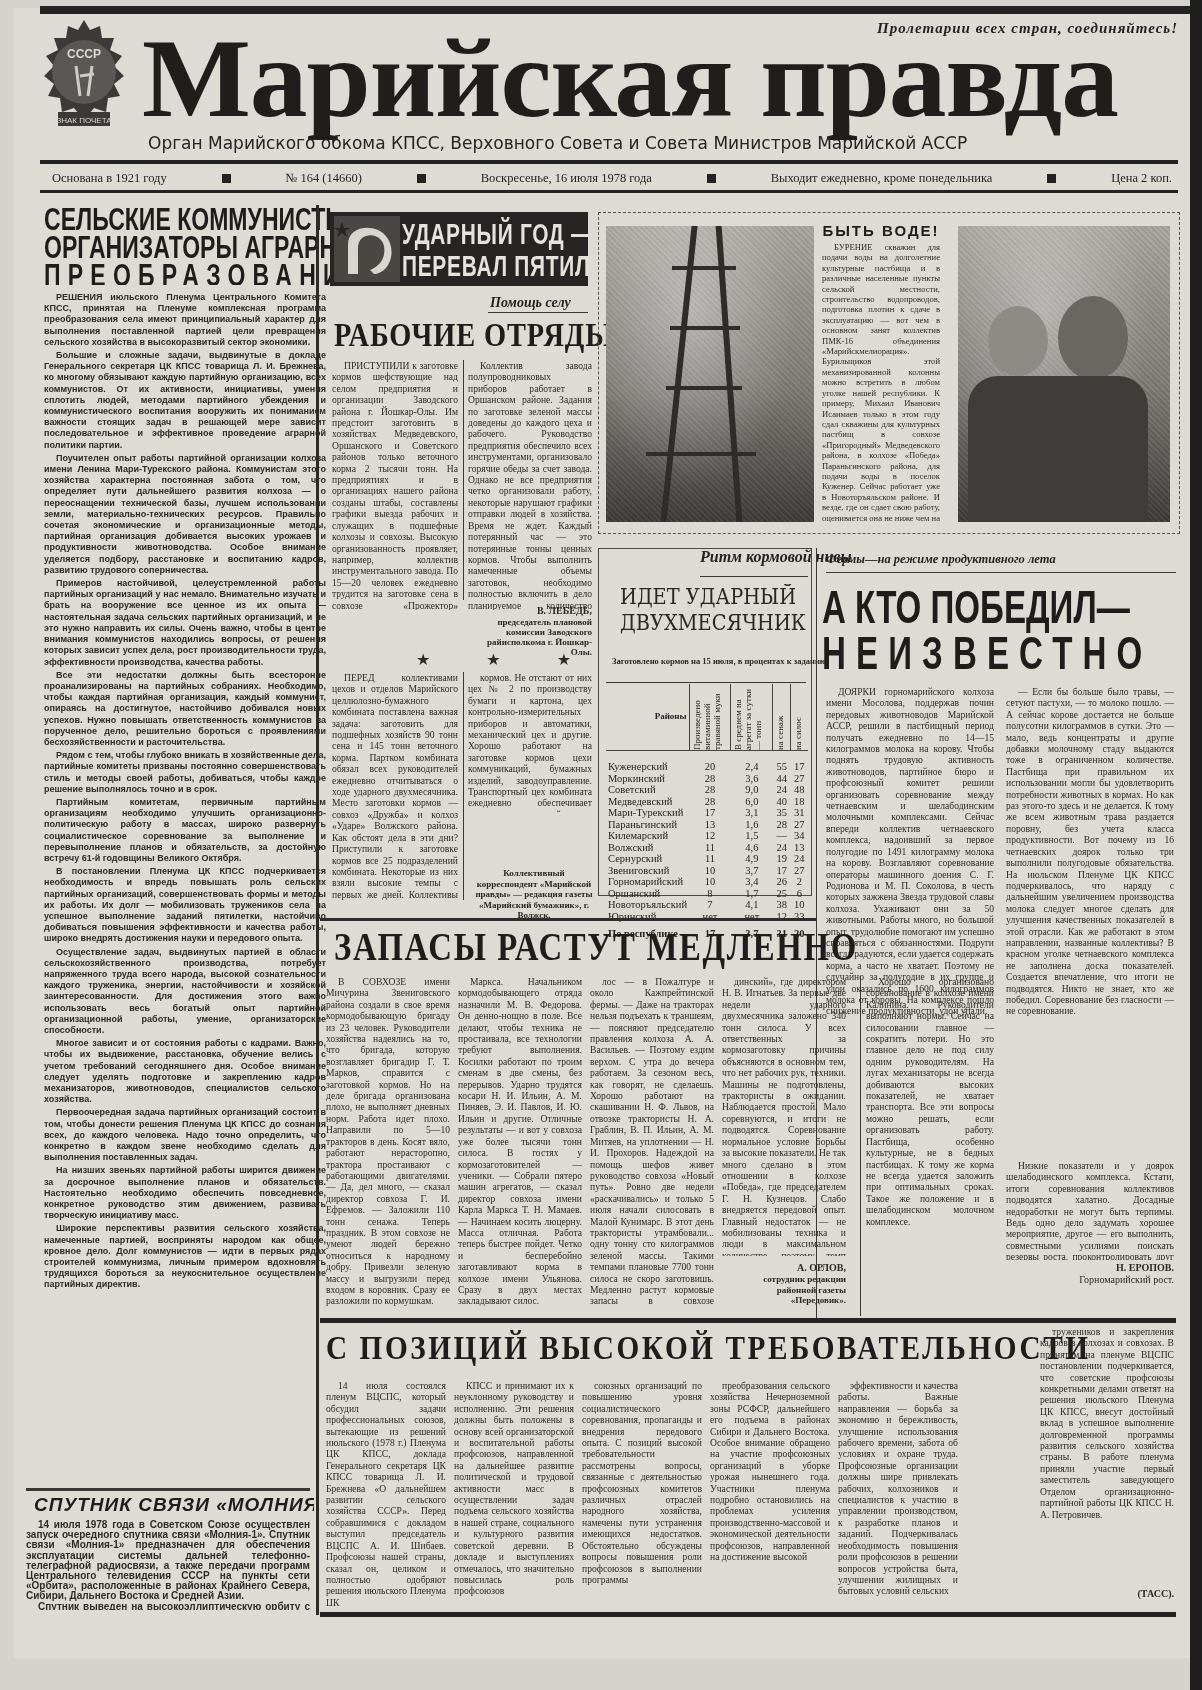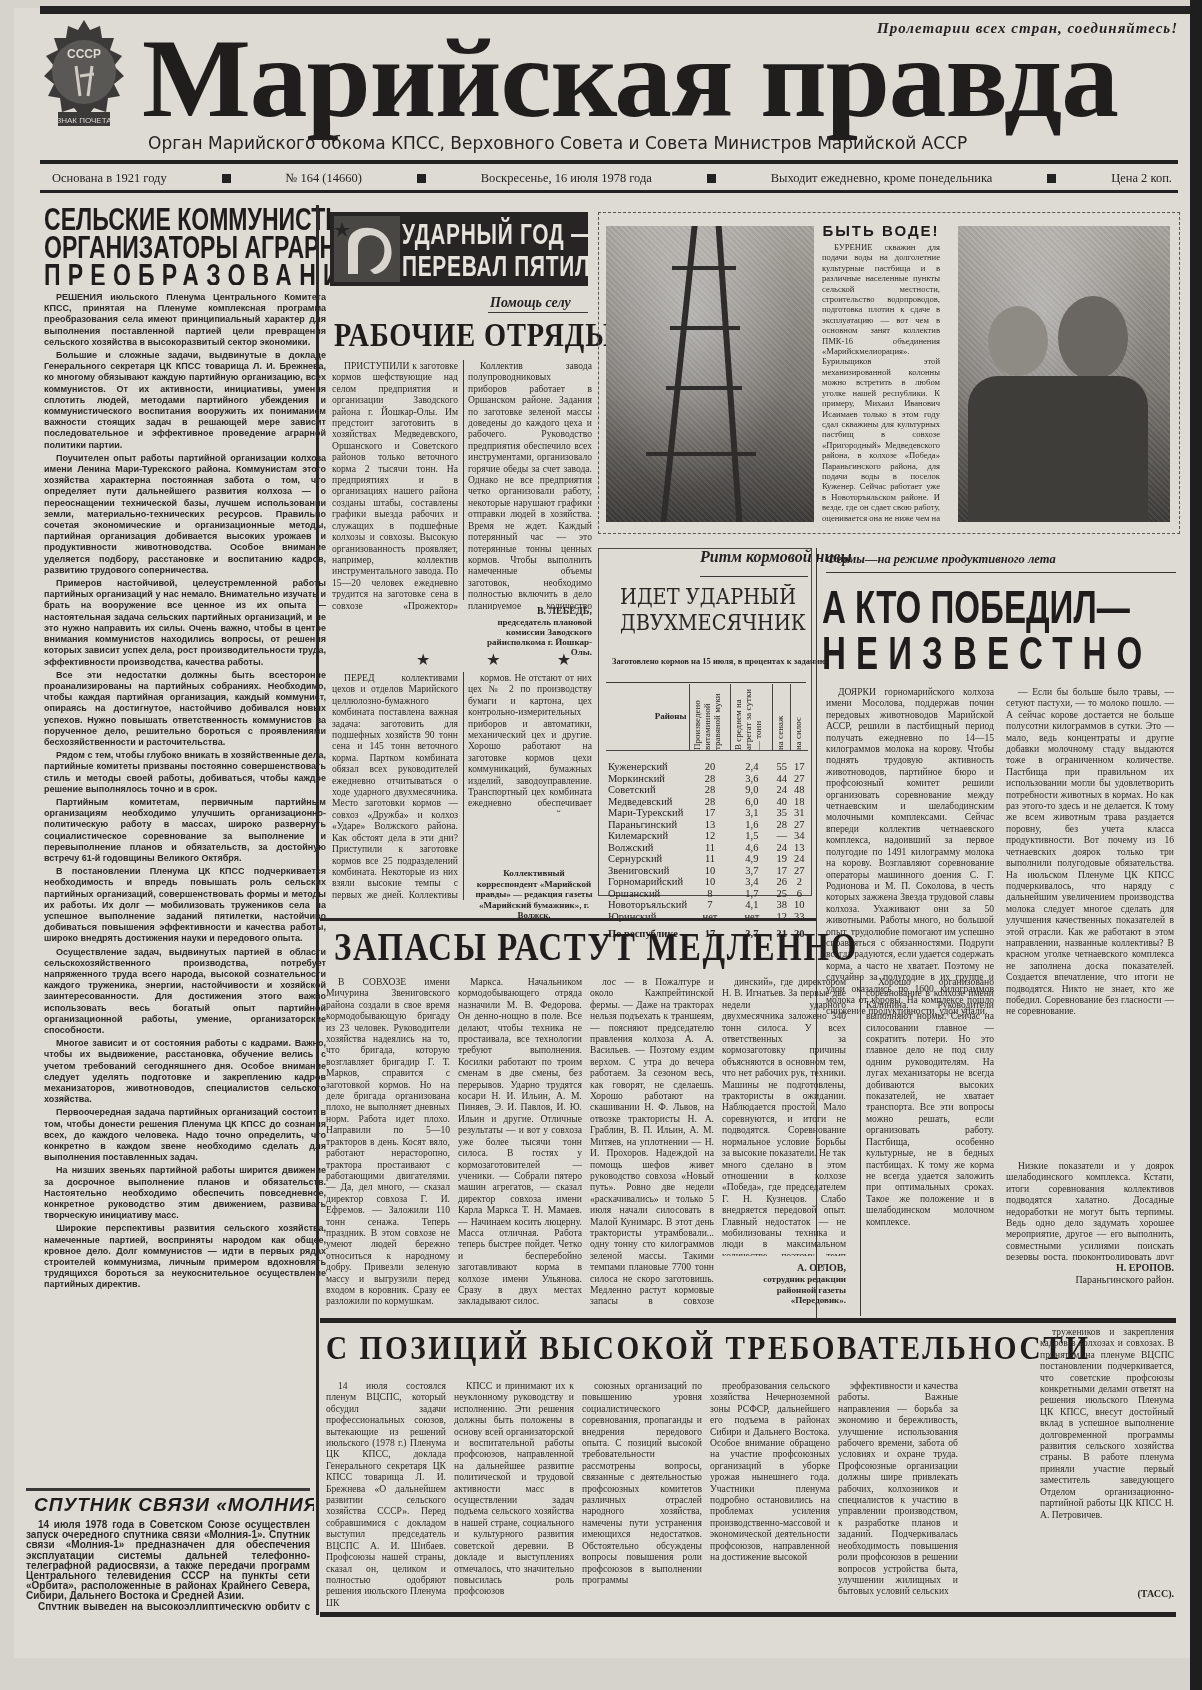--- a/index.html
+++ b/index.html
@@ -365,21 +365,21 @@
 <div class="hline" style="left:826px; top:572px; width:350px; height:1px;"></div>
 <div class="col" style="left:822px; top:584px; width:360px; height:96px;">
   <div class="head-condensed" style="font-size:46px; line-height:46px;">А КТО ПОБЕДИЛ—</div>
   <div class="head-condensed" style="font-size:46px; line-height:46px; letter-spacing:14px;">НЕИЗВЕСТНО</div>
 </div>
 <div class="col body-text" style="left:826px; top:686px; width:168px; height:570px;">ДОЯРКИ горномарийского колхоза имени Мосолова, поддержав почин передовых животноводов Марийской АССР, решили в пастбищный период получать ежедневно по 14—15 килограммов молока на корову. Чтобы поднять трудовую активность животноводов, партийное бюро и профсоюзный комитет решили организовать соревнование между четнаевским и шелабодинским молочными комплексами. Сейчас впереди коллектив четнаевского комплекса, надоивший за первое полугодие по 1491 килограмму молока на корову. Возглавляют соревнование операторы машинного доения С. Г. Родионова и М. П. Соколова, в честь которых зажжена Звезда трудовой славы колхоза. Ухаживают они за 50 животными. Работы много, но большой опыт, трудолюбие помогают им успешно справляться с обязанностями. Подруги всегда радуются, если удается содержать корма, а часто не хватает. Поэтому не случайно за полугодие в их группе и удои оказались по 1600 килограммов молока от коровы. На комплексе пошло снижение продуктивности, удои упали.</div>
 <div class="col body-text" style="left:1006px; top:686px; width:168px; height:470px;">— Если бы больше было травы, — сетуют пастухи, — то молоко пошло. — А сейчас корове достается не больше полусотни килограммов в сутки. Это — мало, ведь концентраты и другие добавки молочному стаду выдаются тоже в ограниченном количестве. Пастбища при правильном их использовании могли бы удовлетворить потребности животных в кормах. Но как раз этого-то здесь и не делается. К тому же всем животным трава раздается поровну, без учета классa продуктивности. Вот почему из 16 четнаевских доярок только три выполнили полугодовые обязательства. На июльском Пленуме ЦК КПСС подчеркивалось, что наряду с дальнейшим увеличением производства молока следует многое сделать для улучшения качественных показателей в этой отрасли. Как же работают в этом направлении, названные коллективы? В красном уголке четнаевского комплекса не заполнена доска показателей. Создается впечатление, что итоги не подводятся. Никто не знает, кто же победил. Соревнование без гласности — не соревнование.</div>
 <div class="col body-text" style="left:1006px; top:1160px; width:168px; height:100px;">Низкие показатели и у доярок шелабодинского комплекса. Кстати, итоги соревнования коллективов подводятся халатно. Досадные недоработки не могут быть терпимы. Ведь одно дело задумать хорошее мероприятие, другое — его выполнить, совместными усилиями поискать резервы роста, проконтролировать друг друга и перенять опыт.</div>
 <div class="signature" style="position:absolute; left:1006px; top:1262px; width:168px;">
   <div>Н. ЕРОПОВ.</div>
-  <div style="font-weight:normal;">Параньгинского район.</div>
+  <div style="font-weight:normal;">Горномарийский рост.</div>
 </div>
 
 <div class="hline" style="left:320px; top:918px; width:496px; height:3px; background:#2c2b29;"></div>
 <div class="head-serif" style="position:absolute; left:334px; top:924px; font-size:40px; line-height:46px; transform:scaleX(0.82); transform-origin:left; letter-spacing:2px;">ЗАПАСЫ РАСТУТ МЕДЛЕННО</div>
 <div class="col body-text" style="left:326px; top:976px; width:124px; height:330px;">В СОВХОЗЕ имени Мичурина Звениговского района создали в свое время кормодобывающую бригаду из 23 человек. Руководители хозяйства надеялись на то, что бригада, которую возглавляет бригадир Г. Т. Марков, справится с заготовкой кормов. Но на деле бригада организована плохо, не выполняет дневных норм. Работа идет плохо. Направили по 5—10 тракторов в день. Косят вяло, работают нерасторопно, трактора простаивают с работающими двигателями. — Да, дел много, — сказал директор совхоза Г. И. Ефремов. — Заложили 110 тонн сенажа. Теперь праздник. В этом совхозе не умеют людей бережно относиться к народному добру. Привезли зеленую массу и выгрузили перед входом в коровник. Сразу ее разложили по кормушкам.</div>
 <div class="col body-text" style="left:458px; top:976px; width:124px; height:330px;">Маркса. Начальником кормодобывающего отряда назначили М. В. Федорова. Он денно-нощно в поле. Все делают, чтобы техника не простаивала, все технологии требуют выполнения. Косилки работают по троим сменам в две смены, без перерывов. Ударно трудятся косари Н. И. Ильин, А. М. Пиняев, Э. И. Павлов, И. Ю. Ильин и другие. Отличные результаты — и вот у совхоза уже более тысячи тонн силоса. В гостях у кормозаготовителей — ученики. — Собрали пятеро машин агрегатов, — сказал директор совхоза имени Карла Маркса Т. Н. Мамаев. — Начинаем косить люцерну. Масса отличная. Работа теперь быстрее пойдет. Четко и бесперебойно заготавливают корма в колхозе имени Ульянова. Сразу в двух местах закладывают силос.</div>
 <div class="col body-text" style="left:590px; top:976px; width:124px; height:330px;">лос — в Пожалтуре и около Кажпрейтинской фермы. — Даже на тракторах нельзя подъехать к траншеям, — поясняют председателю правления колхоза А. А. Васильев. — Поэтому ездим верхом. С утра до вечера работаем. За сезоном весь, как говорят, не сделаешь. Хорошо работают на скашивании Н. Ф. Львов, на отвозке трактористы Н. А. Граблин, В. П. Ильин, А. М. Митяев, на уплотнении — Н. И. Прохоров. Надеждой на помощь шефов живет руководство совхоза «Новый путь». Ровно две недели «раскачивались» и только 5 июля начали силосовать в Малой Кунимарс. В этот день трактористы утрамбовали... одну тонну сто килограммов зеленой массы. Такими темпами плановые 7700 тонн силоса не скоро заготовишь. Медленно растут кормовые запасы в совхозе «Коммунизм».</div>
 <div class="col body-text" style="left:722px; top:976px; width:124px; height:280px;">динский», где директором Н. В. Игнатьев. За первые две недели ударного двухмесячника заложено 340 тонн силоса. У всех ответственных за кормозаготовку причины объясняются в основном тем, что нет рабочих рук, техники. Машины не подготовлены, трактористы в ожидании. Наблюдается простой. Мало соревнуются, и итоги не подводятся. Соревнование нормальное условие борьбы за высокие показатели. Не так много сделано в этом отношении в колхозе «Победа», где председателем Г. Н. Кузнецов. Слабо внедряется передовой опыт. Главный недостаток — не мобилизованы техника и люди в максимальном количестве, поэтому темп ударного двухмесячника очень низкий, медленно пополняются запасы кормов, особенно сенажа.</div>
 <div class="signature" style="position:absolute; left:722px; top:1262px; width:124px;">
   <div>А. ОРЛОВ,</div>

